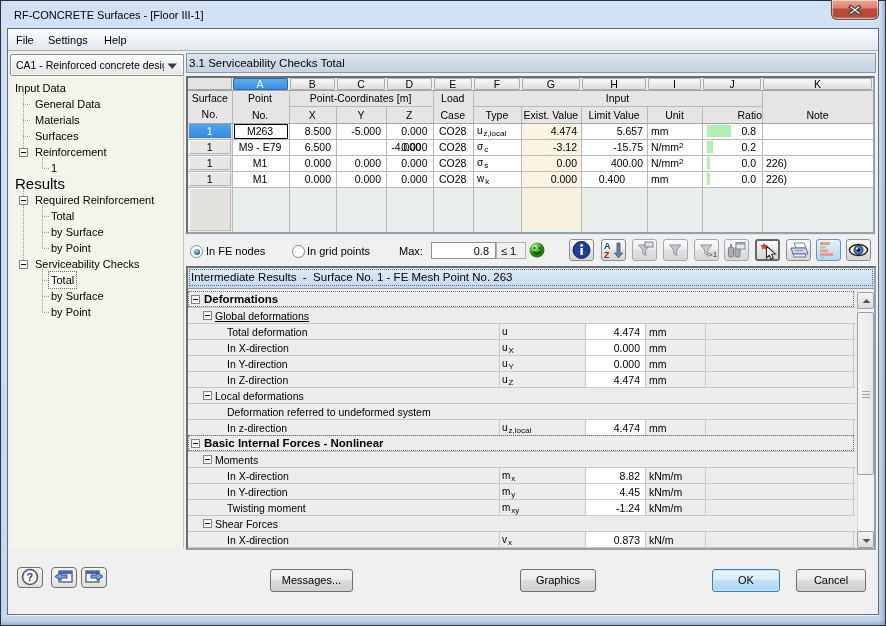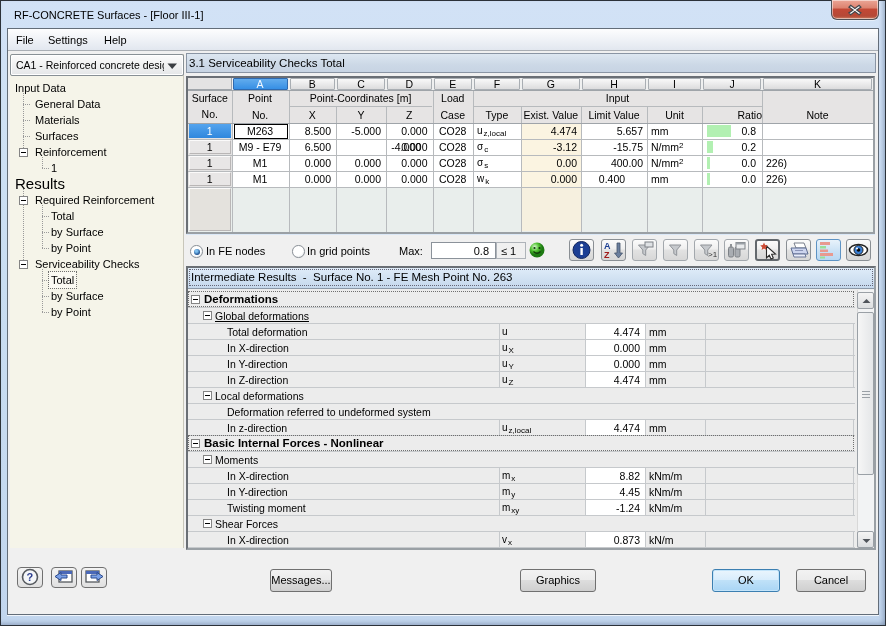--- a/index.html
+++ b/index.html
@@ -420,15 +420,15 @@
 <div class="ab" style="left:51px;top:567px;width:26px;height:21px;border:1px solid #707070;border-radius:4px;background:linear-gradient(#f4f4f4,#e0e0e0);box-sizing:border-box;"><svg width="24" height="19">
       <rect x="7" y="3" width="13" height="11" fill="#fff" stroke="#55595e" stroke-width="1.3"></rect>
       <rect x="7" y="3" width="13" height="3" fill="#4a68b8"></rect>
       <path d="M3 8.5 L9 4.5 L9 7 L15 7 L15 10 L9 10 L9 12.5 Z" fill="#7aa0e8" stroke="#2c4a8c" stroke-width="1"></path>
     </svg></div>
 <div class="ab" style="left:81px;top:567px;width:26px;height:21px;border:1px solid #707070;border-radius:4px;background:linear-gradient(#f4f4f4,#e0e0e0);box-sizing:border-box;"><svg width="24" height="19">
       <rect x="4" y="3" width="13" height="11" fill="#fff" stroke="#55595e" stroke-width="1.3"></rect>
       <rect x="4" y="3" width="13" height="3" fill="#4a68b8"></rect>
       <path d="M21 8.5 L15 4.5 L15 7 L9 7 L9 10 L15 10 L15 12.5 Z" fill="#7aa0e8" stroke="#2c4a8c" stroke-width="1"></path>
     </svg></div>
-<div class="btn" style="left:270px;top:569px;width:62px;">Messages...</div>
+<div class="btn" style="left:270px;top:569px;width:83px;">Messages...</div>
 <div class="btn" style="left:520px;top:569px;width:76px;">Graphics</div>
 <div class="btn" style="left:712px;top:569px;width:68px;border-color:#3c7fb1;background:linear-gradient(#eaf5fd,#d7ecfc 50%,#bfe1f8 50%,#a9d5f5);box-shadow:inset 0 0 0 1px #c3e4fa;">OK</div>
 <div class="btn" style="left:796px;top:569px;width:70px;">Cancel</div>
 </body></html>

